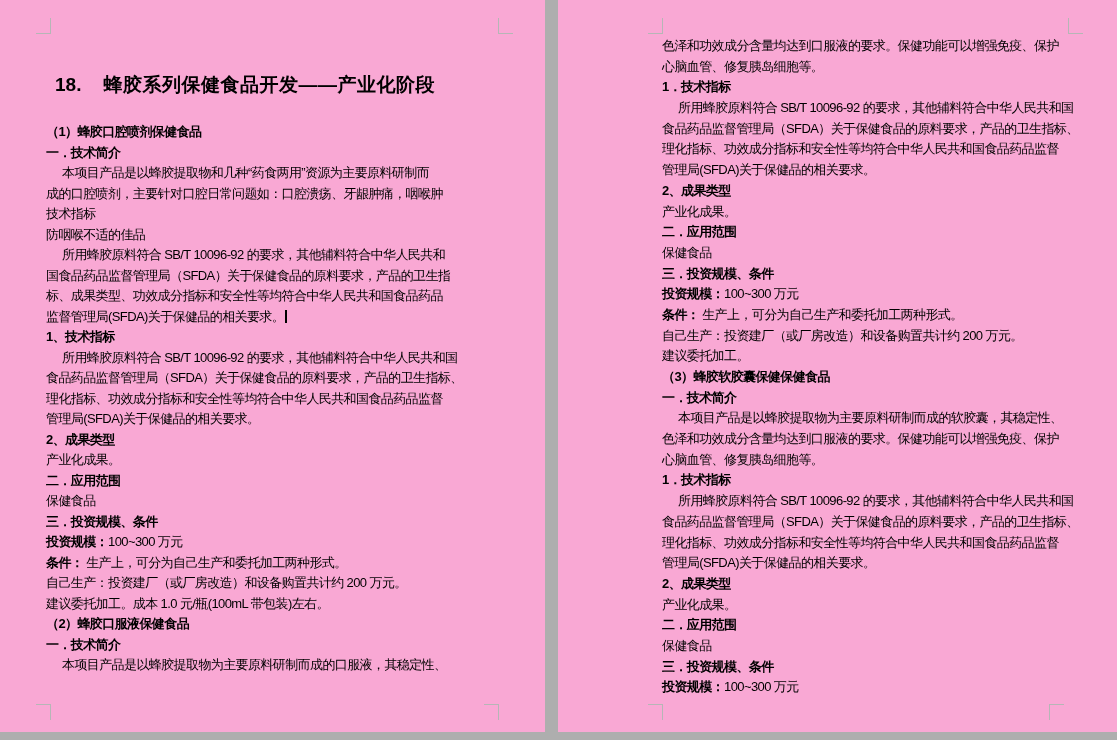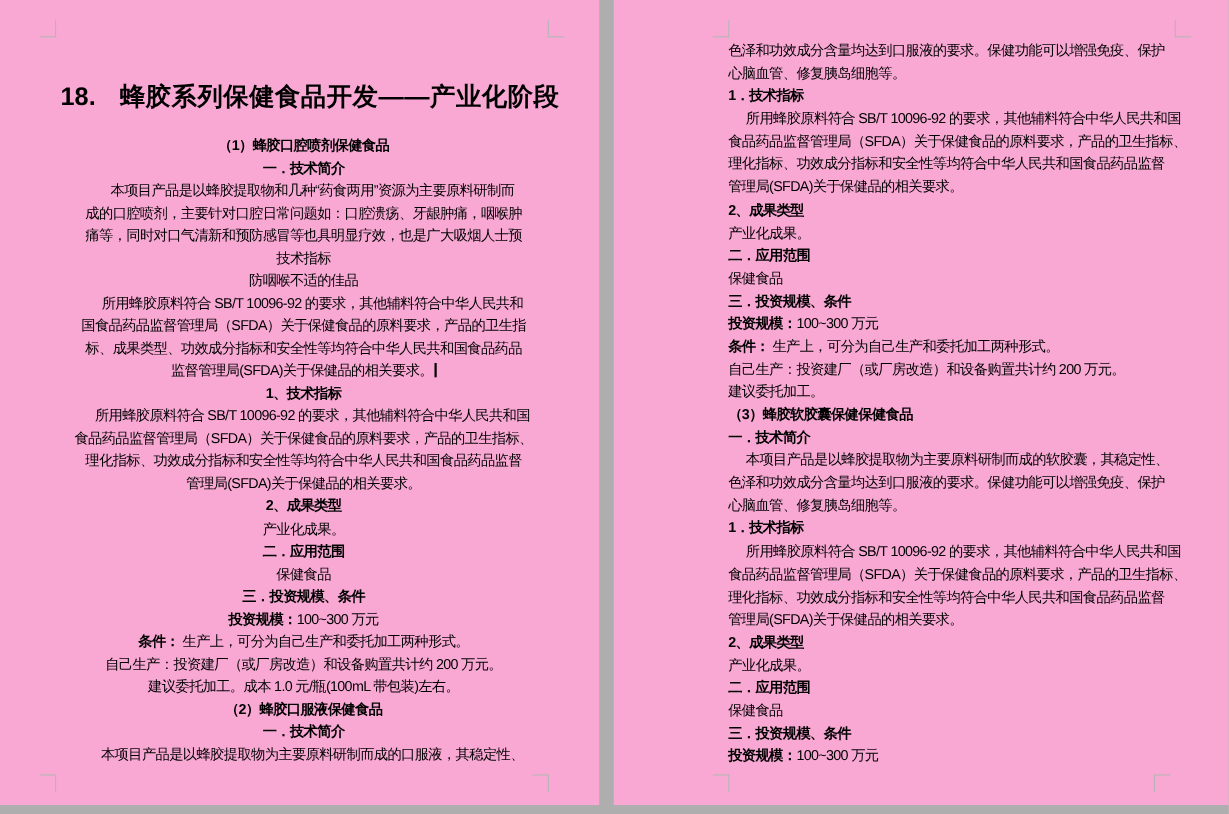--- a/index.html
+++ b/index.html
@@ -17,34 +17,34 @@
   .page-right{left:558px;width:559px;}
   .gap{position:absolute;top:0;left:545px;width:13px;height:740px;background:#aeaeae;}
   .bottom-strip{position:absolute;left:0;top:732px;width:1117px;height:8px;background:#aeaeae;}
   .mark{position:absolute;width:14px;height:15px;}
   .m-rb{border-right:1px solid #b6b6b6;border-bottom:1px solid #b6b6b6;}
   .m-lb{border-left:1px solid #b6b6b6;border-bottom:1px solid #b6b6b6;}
   .m-rt{border-right:1px solid #b6b6b6;border-top:1px solid #b6b6b6;}
   .m-lt{border-left:1px solid #b6b6b6;border-top:1px solid #b6b6b6;}
   .doc-title{
     position:absolute;left:55px;top:72px;
-    font-size:23px;font-weight:bold;color:#000;
+    font-size:19px;font-weight:bold;color:#000;
     letter-spacing:0.5px;white-space:pre;
   }
   .doc-title .num{margin-right:22px;letter-spacing:0;}
   .lines{position:absolute;color:#000;}
   .lines-left{left:46px;top:122px;width:460px;}
   .lines-right{left:104px;top:36px;width:460px;}
   .ln{
     white-space:pre;
     font-size:13px;
     letter-spacing:-0.6px;
     color:#000;
   }
-  .lines-left .ln{height:20.5px;line-height:20.5px;text-align:center;}
+  .lines-left .ln{height:20.5px;line-height:20.5px;}
   .lines-right .ln{height:20.7px;line-height:20.7px;}
   .ln.s-h,.ln.s-h1{font-weight:bold;}
   .ln.ind{padding-left:16px;}
   .ln b{font-weight:bold;}
   .caret{
     display:inline-block;width:2px;height:13px;background:#000;
     vertical-align:-2px;margin-left:1px;
   }
 </style>
 </head>
@@ -58,21 +58,20 @@
     <div class="mark m-rt" style="left:36px;top:704px;"></div>
     <div class="mark m-rt" style="left:484px;top:704px;"></div>
 
     <div class="doc-title"><span class="num">18.</span><span>蜂胶系列保健食品开发——产业化阶段</span></div>
 
     <div class="lines lines-left" id="left-lines">
         <div class="ln s-h1"><span>（1）蜂胶口腔喷剂保健食品</span></div>
         <div class="ln s-h"><span>一．技术简介</span></div>
         <div class="ln s-b ind"><span>本项目产品是以蜂胶提取物和几种“药食两用”资源为主要原料研制而</span></div>
         <div class="ln s-b"><span>成的口腔喷剂，主要针对口腔日常问题如：口腔溃疡、牙龈肿痛，咽喉肿</span></div>
-        <div class="ln s-b"><span>痛等，同时对口气清新和预防感冒等也具明显疗效，也是广大吸烟人士预</span></div>
         <div class="ln s-b"><span>技术指标</span></div>
         <div class="ln s-b"><span>防咽喉不适的佳品</span></div>
         <div class="ln s-b ind"><span>所用蜂胶原料符合 SB/T 10096-92 的要求，其他辅料符合中华人民共和</span></div>
         <div class="ln s-b"><span>国食品药品监督管理局（SFDA）关于保健食品的原料要求，产品的卫生指</span></div>
         <div class="ln s-b"><span>标、成果类型、功效成分指标和安全性等均符合中华人民共和国食品药品</span></div>
         <div class="ln s-b"><span>监督管理局(SFDA)关于保健品的相关要求。</span><span class="caret"></span></div>
         <div class="ln s-h"><span>1、技术指标</span></div>
         <div class="ln s-b ind"><span>所用蜂胶原料符合 SB/T 10096-92 的要求，其他辅料符合中华人民共和国</span></div>
         <div class="ln s-b"><span>食品药品监督管理局（SFDA）关于保健食品的原料要求，产品的卫生指标、</span></div>
         <div class="ln s-b"><span>理化指标、功效成分指标和安全性等均符合中华人民共和国食品药品监督</span></div>

